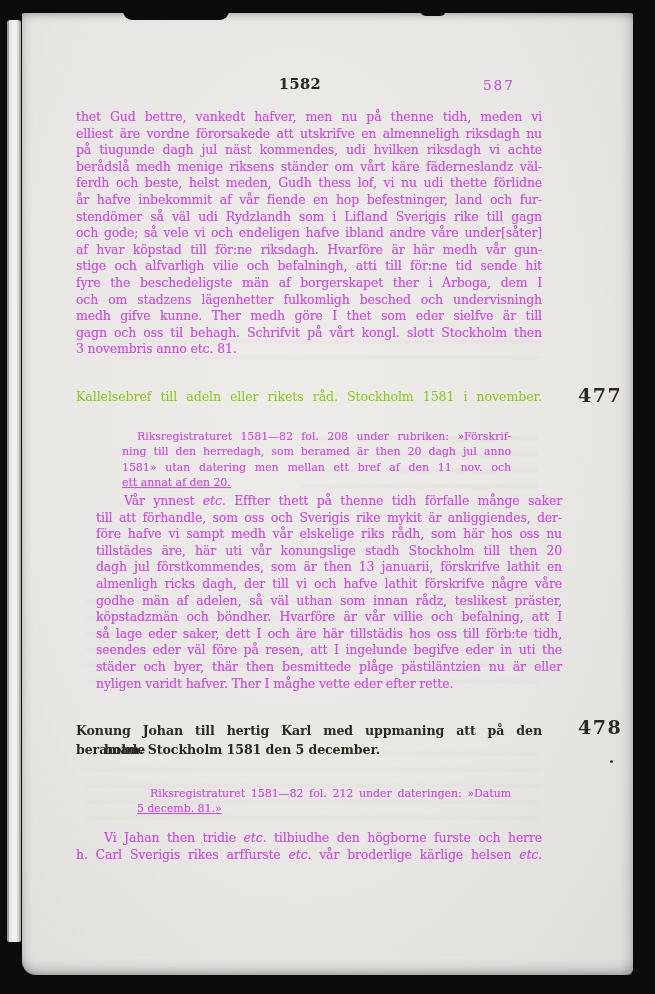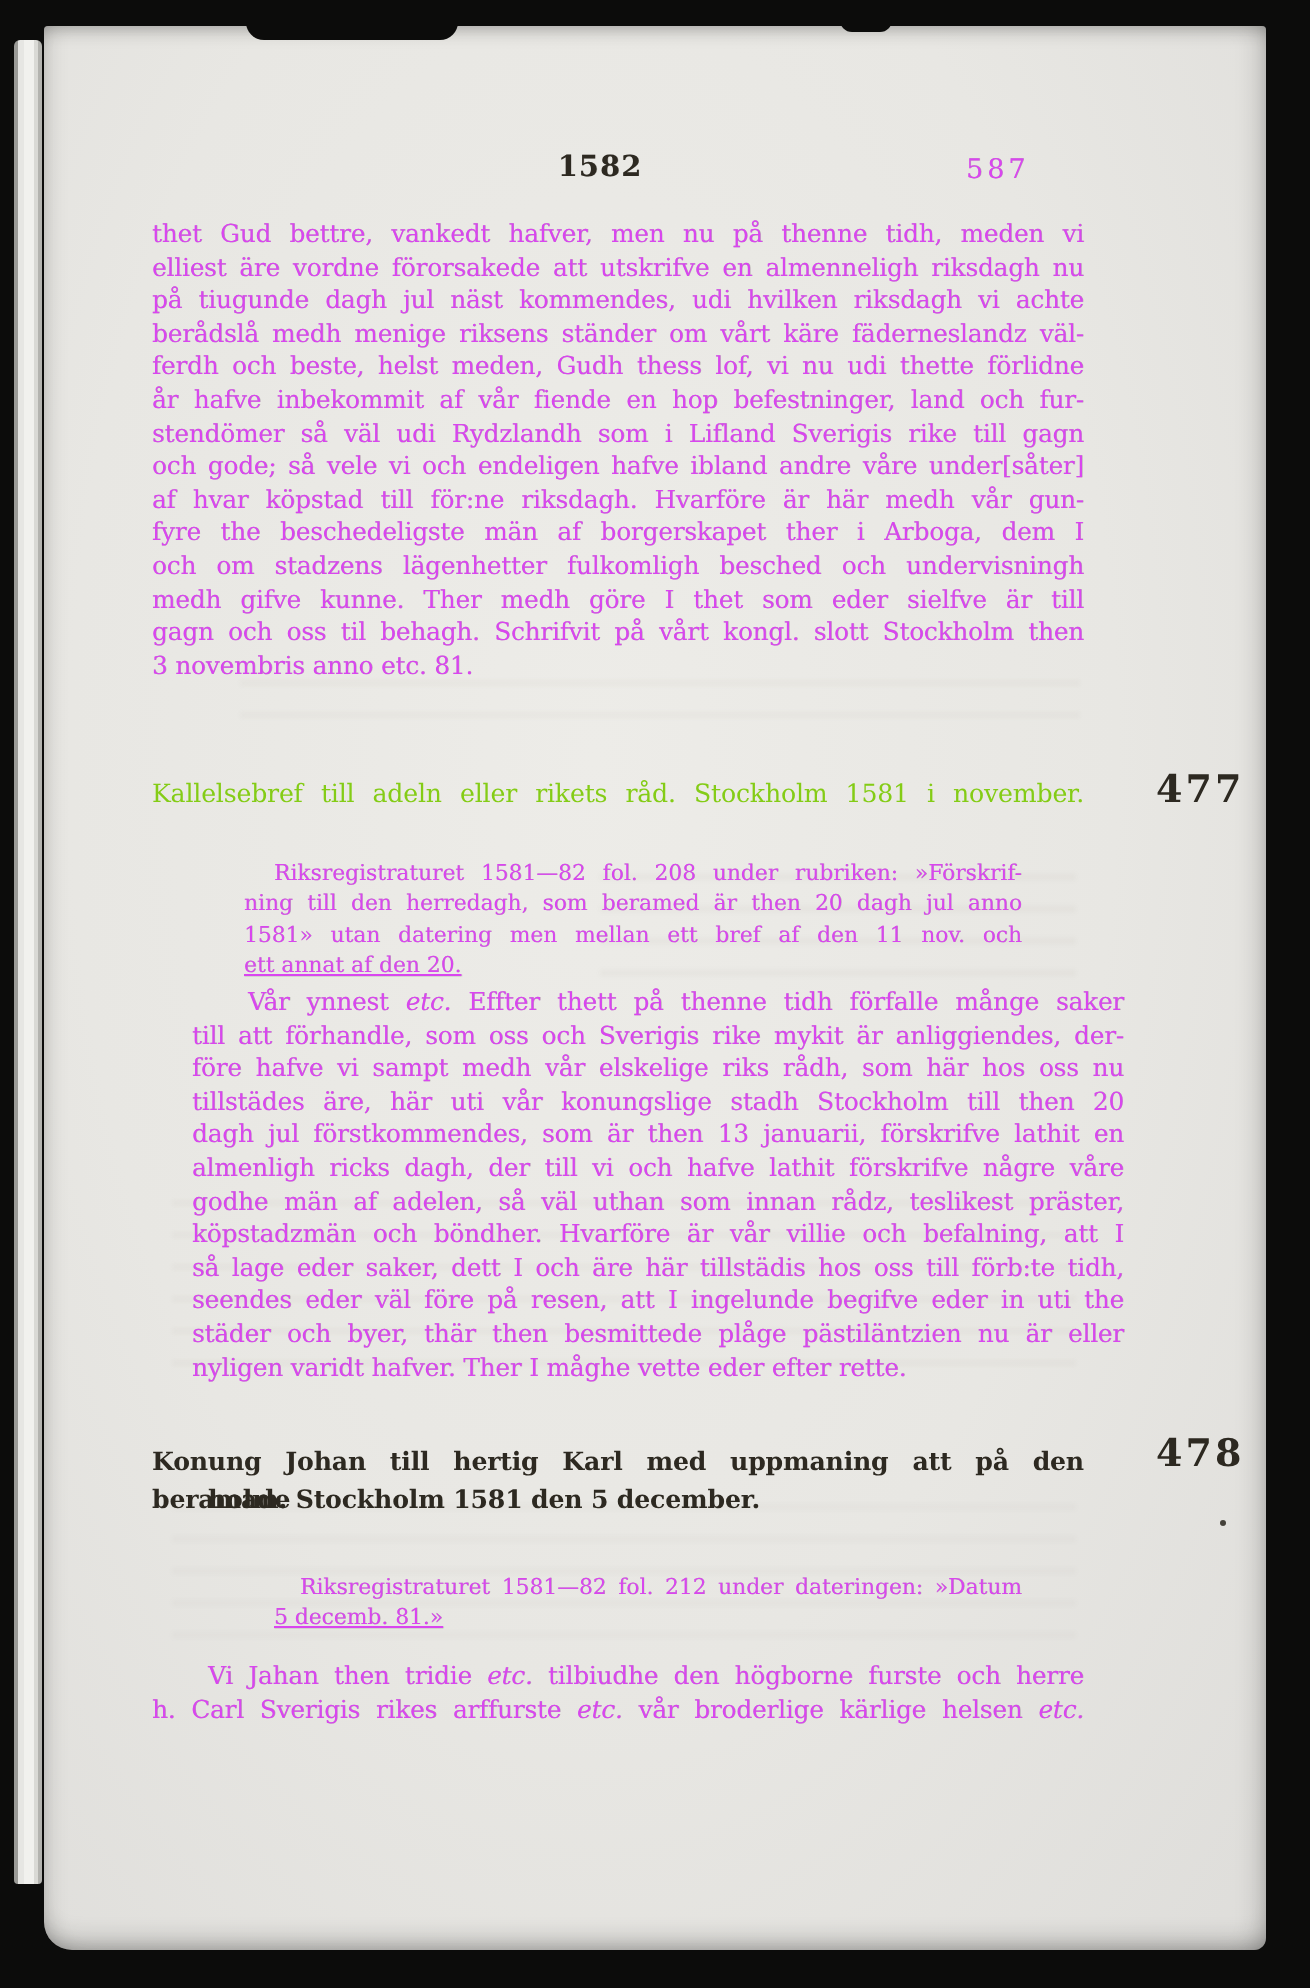--- a/index.html
+++ b/index.html
@@ -99,20 +99,21 @@
 <div class="col p1">
   <div class="bodyline ink">thet Gud bettre, vankedt hafver, men nu på thenne tidh, meden vi</div>
   <div class="bodyline ink">elliest äre vordne förorsakede att utskrifve en almenneligh riksdagh nu</div>
   <div class="bodyline ink">på tiugunde dagh jul näst kommendes, udi hvilken riksdagh vi achte</div>
   <div class="bodyline ink">berådslå medh menige riksens ständer om vårt käre fäderneslandz väl-</div>
   <div class="bodyline ink">ferdh och beste, helst meden, Gudh thess lof, vi nu udi thette förlidne</div>
   <div class="bodyline ink">år hafve inbekommit af vår fiende en hop befestninger, land och fur-</div>
   <div class="bodyline ink">stendömer så väl udi Rydzlandh som i Lifland Sverigis rike till gagn</div>
   <div class="bodyline ink">och gode; så vele vi och endeligen hafve ibland andre våre under[såter]</div>
   <div class="bodyline ink">af hvar köpstad till för:ne riksdagh.  Hvarföre är här medh vår gun-</div>
+  <div class="bodyline ink">stige och alfvarligh vilie och befalningh, atti till för:ne tid sende hit</div>
   <div class="bodyline ink">fyre the beschedeligste män af borgerskapet ther i Arboga, dem I</div>
   <div class="bodyline ink">och om stadzens lägenhetter fulkomligh besched och undervisningh</div>
   <div class="bodyline ink">medh gifve kunne.  Ther medh göre I thet som eder sielfve är till</div>
   <div class="bodyline ink">gagn och oss til behagh.  Schrifvit på vårt kongl. slott Stockholm then</div>
   <div class="bodyline ink lastline">3 novembris anno etc. 81.</div>
 </div>
 
 <div class="col h477">Kallelsebref till adeln eller rikets råd.  Stockholm 1581 i november.</div>
 <div class="margin-num n477">477</div>
 

